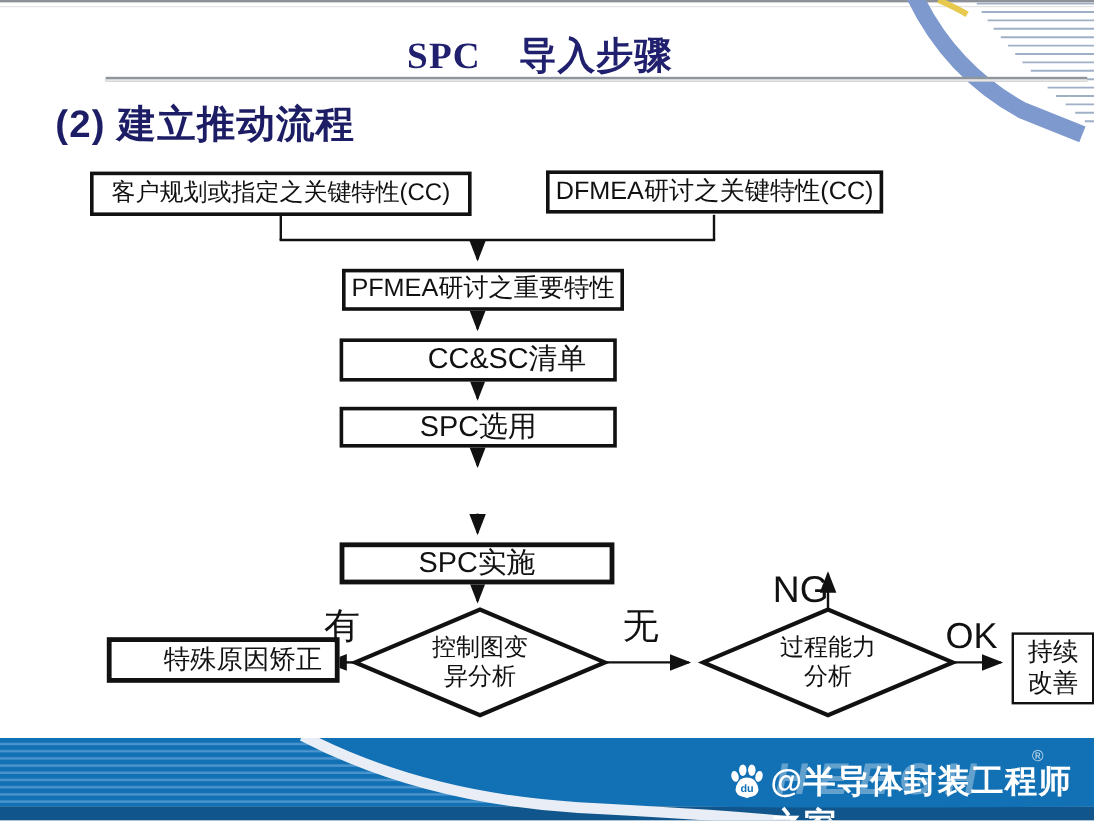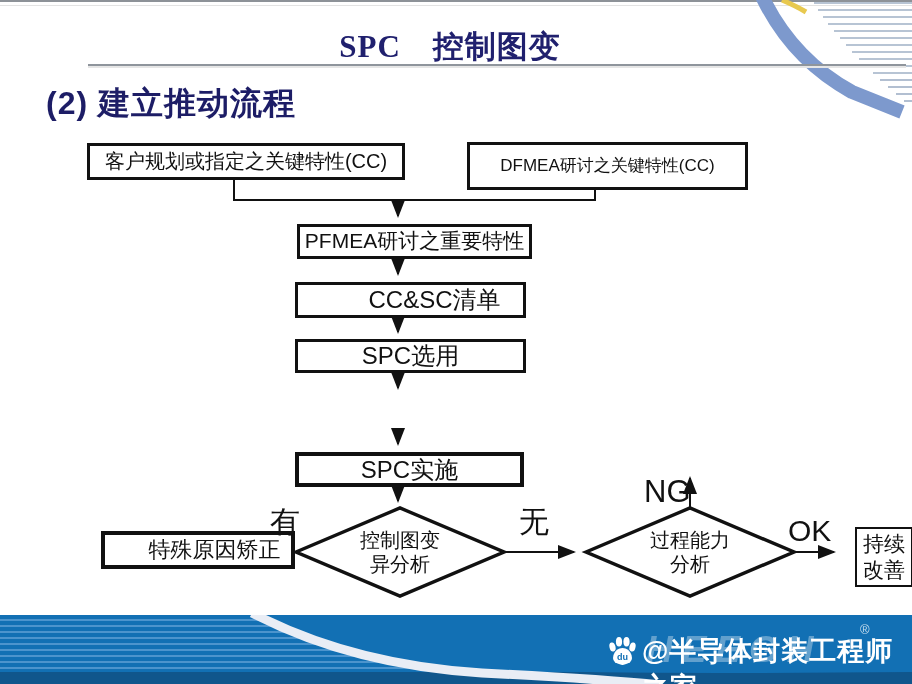--- a/index.html
+++ b/index.html
@@ -25,21 +25,21 @@
     color:#1d1d66;letter-spacing:1px;
   }
 
   
   .decor-tr{position:absolute;right:0;top:0;}
 
   
   .fbox{
     position:absolute;background:#fff;border:3px solid #111;box-sizing:border-box;
     display:flex;align-items:center;justify-content:center;
-    color:#111;text-align:center;line-height:1.05;margin-left:12px;
+    color:#111;text-align:center;line-height:1.05;
   }
   .b-thin{border-width:2px;}
   .b-thick{border-width:4px;}
 
   .dlabel{position:absolute;color:#111;}
   .dtext{
     position:absolute;color:#111;text-align:center;font-size:20px;line-height:24px;
   }
   svg.wires{position:absolute;left:0;top:0;}
 
@@ -81,21 +81,21 @@
       <line x1="121" y1="73" x2="160" y2="73"></line>
       <line x1="128" y1="80" x2="160" y2="80"></line>
       <line x1="136" y1="87" x2="160" y2="87"></line>
       <line x1="144" y1="94" x2="160" y2="94"></line>
       <line x1="152" y1="101" x2="160" y2="101"></line>
     </g>
     <path d="M 30,0 Q 44,6 54,12" stroke="#e8c94f" stroke-width="5" fill="none"></path>
     <path d="M 8,-8 Q 38,58 100,92 L 150,112" stroke="#7d99cd" stroke-width="14" fill="none"></path>
   </svg>
 
-  <div class="page-title">SPC　控制图变</div>
+  <div class="page-title">SPC　导入步骤</div>
   <div class="title-rule"></div>
   <div class="subtitle">(2) 建立推动流程</div>
 
   <svg class="wires" width="912" height="684" viewBox="0 0 912 684">
     <defs>
       <marker id="ah" markerWidth="10" markerHeight="8" refX="8" refY="3.5" orient="auto">
         <polygon points="0 0, 9 3.5, 0 7" fill="#111"></polygon>
       </marker>
     </defs>
     <g stroke="#111" stroke-width="2" fill="none">
@@ -113,39 +113,39 @@
       <line x1="794" y1="552" x2="834" y2="552" marker-end="url(#ah)"></line>
       <line x1="690" y1="507" x2="690" y2="478" marker-end="url(#ah)"></line>
     </g>
     <polygon points="296,552 400,508 504,552 400,596" fill="#fff" stroke="#111" stroke-width="3.5"></polygon>
     <polygon points="586,552 690,508 794,552 690,596" fill="#fff" stroke="#111" stroke-width="3.5"></polygon>
   </svg>
 
   <div class="fbox" style="left:75px;top:143px;width:318px;height:37px;font-size:20px;">
     <span>客户规划或指定之关键特性(CC)</span>
   </div>
-  <div class="fbox" style="left:455px;top:142px;width:281px;height:48px;font-size:17px;">
+  <div class="fbox" style="left:455px;top:142px;width:281px;height:36px;font-size:21px;">
     <span>DFMEA研讨之关键特性(CC)</span>
   </div>
   <div class="fbox" style="left:285px;top:224px;width:235px;height:35px;font-size:21px;">
     <span>PFMEA研讨之重要特性</span>
   </div>
   <div class="fbox" style="left:283px;top:282px;width:231px;height:36px;font-size:24px;padding-left:48px;">
     <span>CC&amp;SC清单</span>
   </div>
   <div class="fbox" style="left:283px;top:339px;width:231px;height:34px;font-size:24px;">
     <span>SPC选用</span>
   </div>
   <div class="fbox b-thick" style="left:283px;top:452px;width:229px;height:35px;font-size:24px;text-align:right;">
     <span>SPC实施</span>
   </div>
   <div class="fbox b-thick" style="left:89px;top:531px;width:194px;height:38px;font-size:22px;padding-left:33px;">
     <span>特殊原因矫正</span>
   </div>
-  <div class="fbox b-thin" style="left:843px;top:527px;width:58px;height:60px;font-size:21px;line-height:26px;flex-direction:column;">
+  <div class="fbox b-thin" style="left:843px;top:527px;width:69px;height:60px;font-size:21px;line-height:26px;flex-direction:column;">
     <span>持续</span>
     <span>改善</span>
   </div>
 
   <div class="dtext" style="left:330px;top:528px;width:140px;">
     <div>控制图变</div>
     <div>异分析</div>
   </div>
   <div class="dtext" style="left:620px;top:528px;width:140px;">
     <div>过程能力</div>

